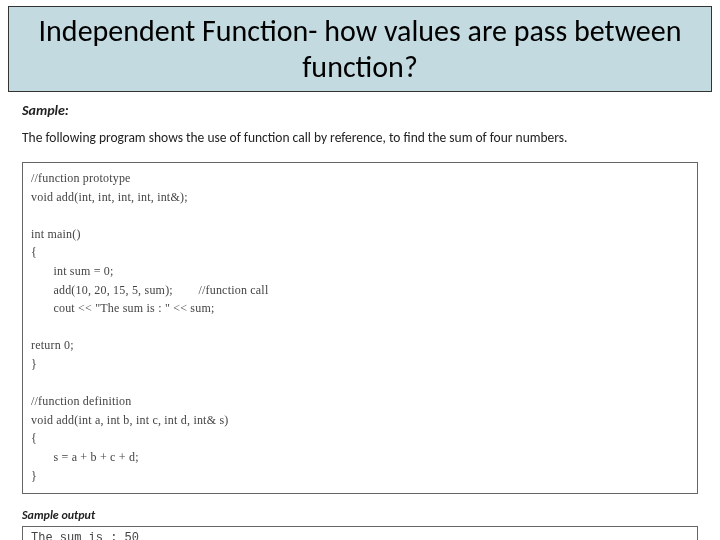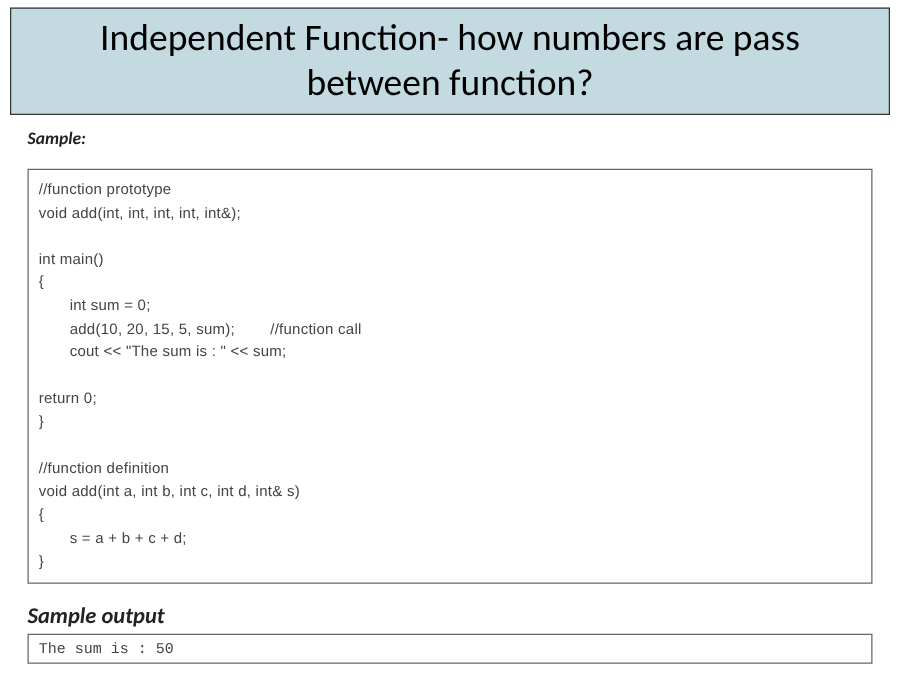--- a/index.html
+++ b/index.html
@@ -39,54 +39,55 @@
   .desc {
     font-family: "Segoe UI", Calibri, Arial, sans-serif;
     font-size: 13.5px;
     color: #222;
     margin: 0 0 6px 14px;
   }
   .code-block {
     border: 1px solid #666;
     margin: 16px 14px 0 14px;
     padding: 6px 8px 8px 8px;
-    font-family: Liberation Sans, sans-serif;
+    font-family: Liberation Serif, serif;
     font-size: 12px;
     line-height: 1.55;
     color: #444;
     white-space: pre;
     letter-spacing: 0.2px;
   }
   .sample-label {
     font-family: "Segoe UI", Calibri, Arial, sans-serif;
     font-weight: 700;
     font-style: italic;
-    font-size: 18px;
+    font-size: 12px;
     color: #222;
     margin: 14px 0 4px 14px;
   }
   .output-block {
     border: 1px solid #666;
     margin: 4px 14px 0 14px;
     padding: 4px 8px;
     font-family: "Courier New", monospace;
     font-size: 12px;
     color: #444;
     white-space: pre;
   }
 </style>
 </head>
 <body>
 
 <div class="slide">
 
-  <div class="title-box">Independent Function- how numbers are pass between function?</div>
+  <div class="title-box">Independent Function- how values are pass between function?</div>
 
   <div class="example-label">Sample:</div>
 
+  <div class="desc">The following program shows the use of function call by reference, to find the sum of four numbers.</div>
 
   <div class="code-block">//function prototype
 void add(int, int, int, int, int&amp;);
 
 int main()
 {
        int sum = 0;
        add(10, 20, 15, 5, sum);        //function call
        cout &lt;&lt; "The sum is : " &lt;&lt; sum;
 

